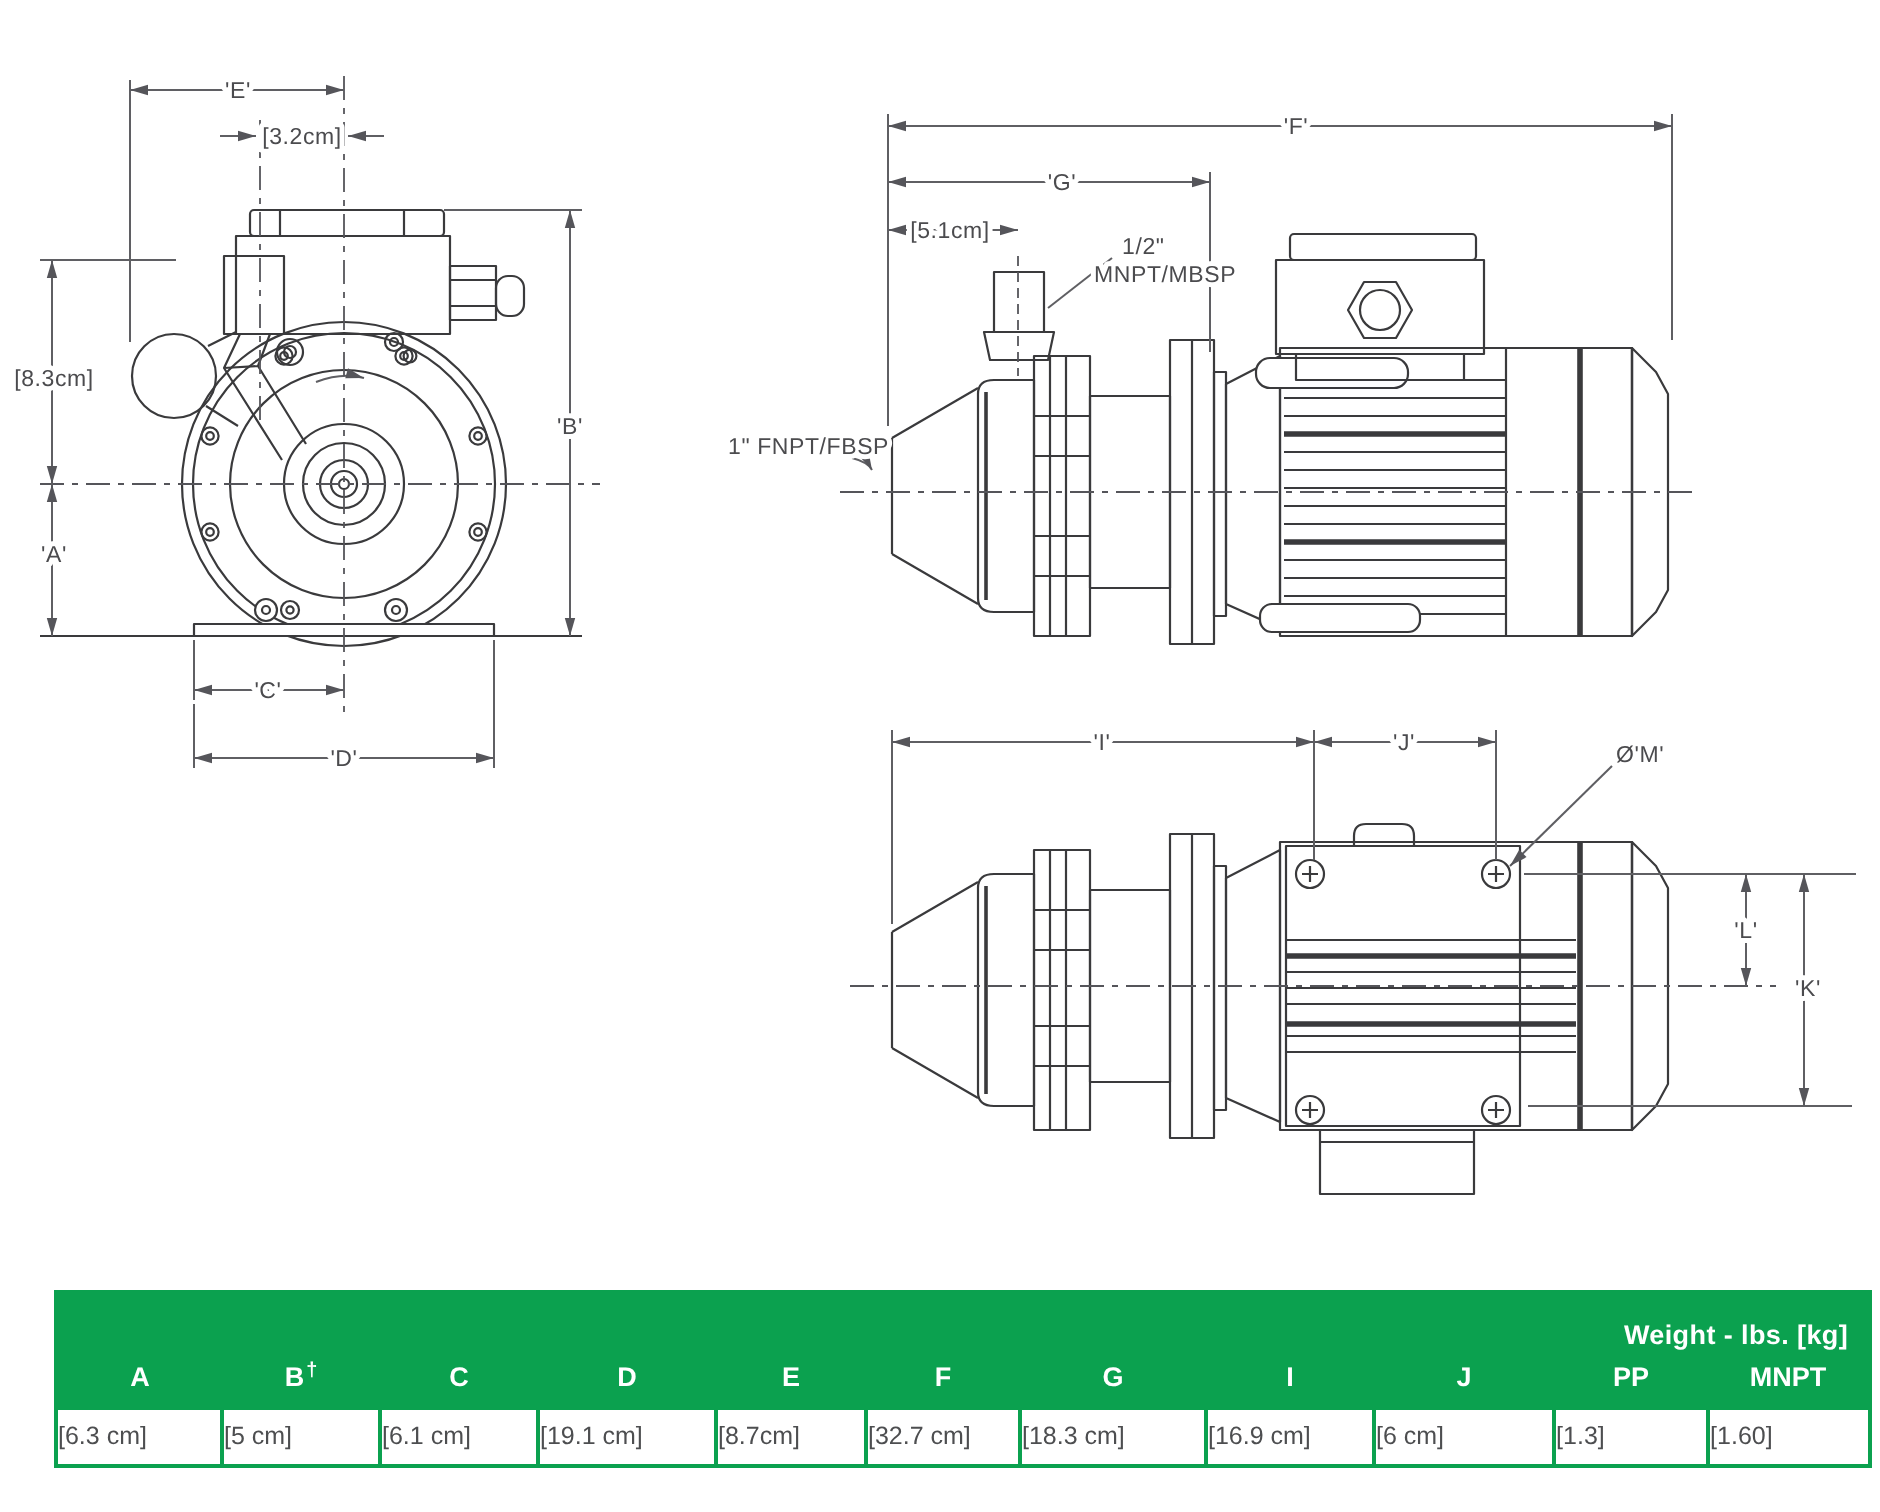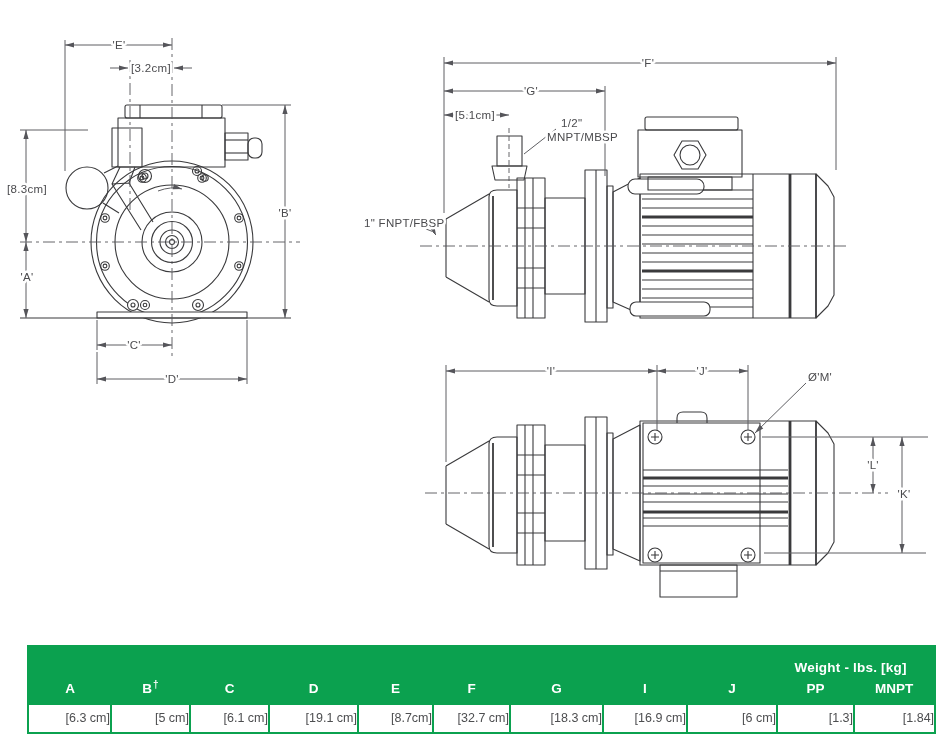--- a/index.html
+++ b/index.html
@@ -18,24 +18,24 @@
   .lbl{font-size:11.5px;letter-spacing:.3px;fill:#4b4b4e;text-anchor:middle;
        paint-order:stroke;stroke:#fff;stroke-width:5px;stroke-linejoin:round;
        font-family:"Liberation Sans",sans-serif;}
   .lbl.start{text-anchor:start;}
 
   
   .dims{position:absolute;left:27px;top:645px;width:907px;border-collapse:collapse;
         table-layout:fixed;border:2px solid #0ba14f;}
   .dims thead th{background:#0ba14f;color:#fff;font-weight:bold;}
   .dims .wrow th{height:24px;}
-  .wlabel{text-align:center;font-size:13.5px;padding:8px 10px 0 0;letter-spacing:.2px;}
+  .wlabel{text-align:right;font-size:13.5px;padding:8px 10px 0 0;letter-spacing:.2px;}
   .coltr th{font-size:13.5px;text-align:center;padding:2px 0 7px;}
   .vals td{background:#fff;border:2px solid #0ba14f;color:#4d4e50;font-size:12.5px;
-           text-align:right;padding:6px 0 7px;white-space:nowrap;}
+           text-align:left;padding:6px 0 7px;white-space:nowrap;}
   .dagger{font-size:10px;vertical-align:super;line-height:0;margin-left:1px;}
 </style>
 </head>
 <body>
 
 <div class="page">
 
 <svg width="940" height="640" viewBox="0 0 940 640">
   <defs>
     <marker id="arr" viewBox="0 0 10 6" refX="9.5" refY="3" markerWidth="10" markerHeight="6" orient="auto-start-reverse">
@@ -350,18 +350,18 @@
       <td>[6.3 cm]</td>
       <td>[5 cm]</td>
       <td>[6.1 cm]</td>
       <td>[19.1 cm]</td>
       <td>[8.7cm]</td>
       <td>[32.7 cm]</td>
       <td>[18.3 cm]</td>
       <td>[16.9 cm]</td>
       <td>[6 cm]</td>
       <td>[1.3]</td>
-      <td>[1.84]</td>
+      <td>[1.60]</td>
     </tr>
   </tbody>
 </table>
 
 </div>
 
 </body></html>

